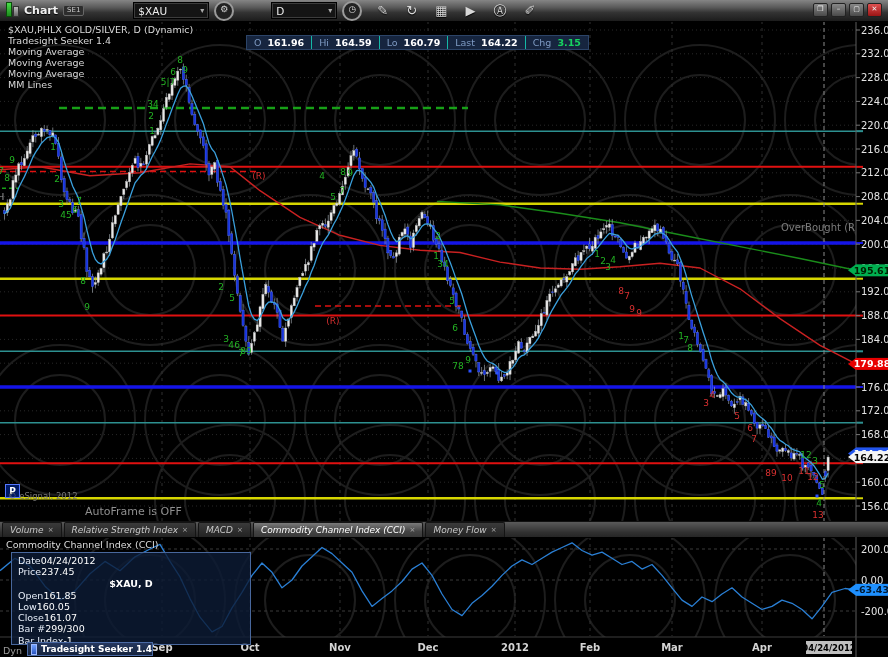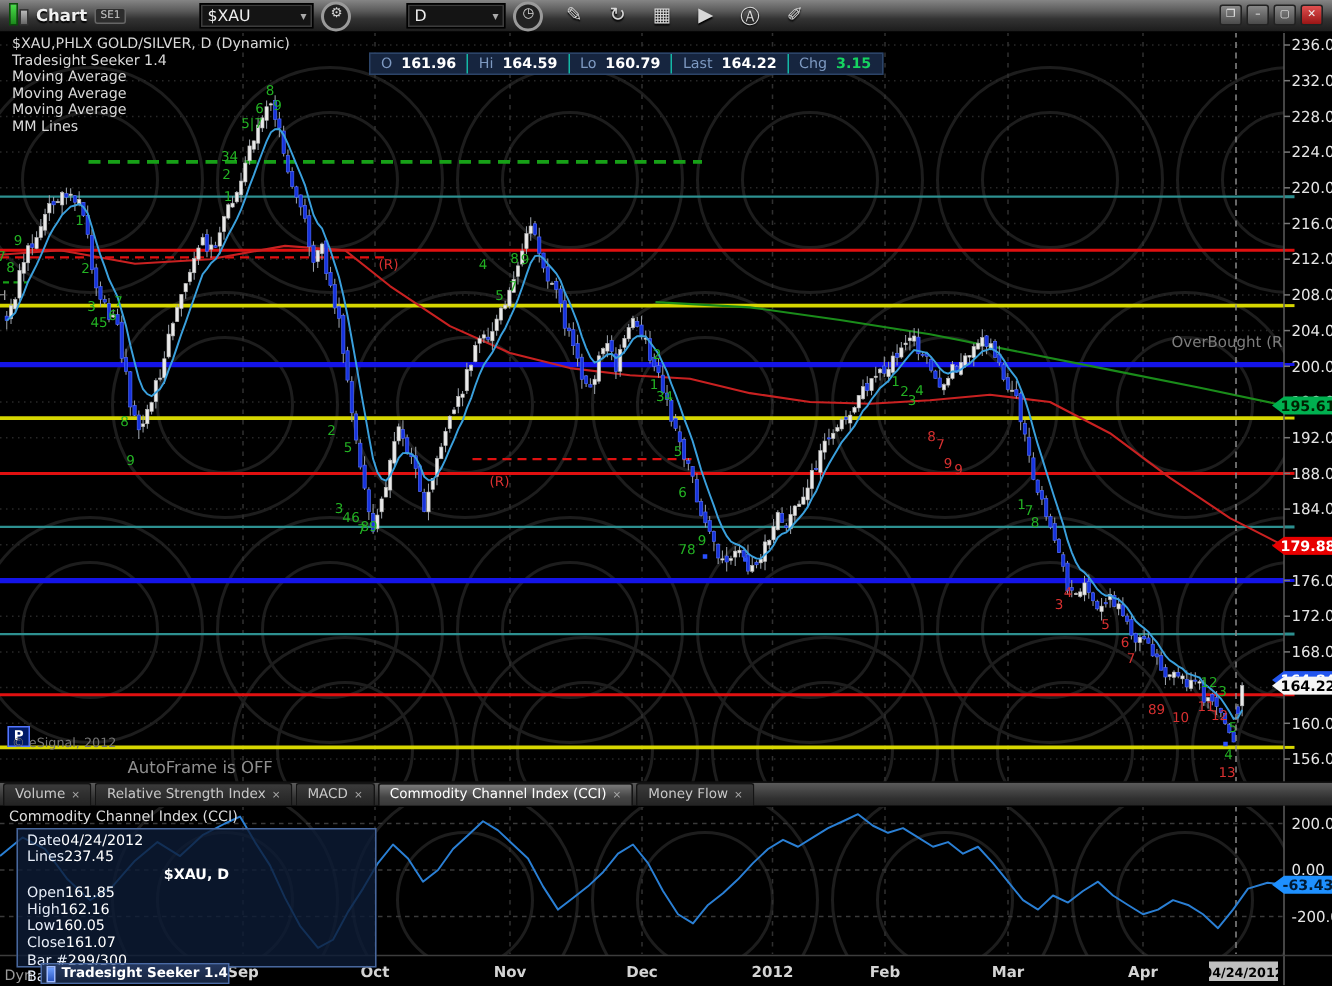--- a/index.html
+++ b/index.html
@@ -47,21 +47,21 @@
     border:1px solid #5577ff;color:#fff;font-size:9px;font-weight:bold;text-align:center;line-height:12px;}
   #copyright{position:absolute;left:8px;top:491px;z-index:3;color:#767676;font-size:8.5px;}
   #autoframe{position:absolute;left:85px;top:505px;z-index:3;color:#8f8f8f;font-size:11px;}
 
   
   #tabsbar{position:absolute;left:0;top:521px;width:888px;height:16px;z-index:4;
     background:linear-gradient(#5a5a5a,#303030 70%,#262626);border-top:1px solid #111;
     display:flex;align-items:flex-end;padding-left:2px;box-sizing:border-box;}
   .tab{height:14px;display:flex;align-items:center;background:linear-gradient(#3a3a3a,#232323);
     border:1px solid #141414;border-bottom:none;border-radius:2px 2px 0 0;color:#c8c8c8;
-    font-size:9px;padding:0 7px;margin-right:2px;white-space:nowrap;}
+    font-size:9px;padding:0 7px;margin-right:2px;white-space:nowrap;font-style:italic;}
   .tab.active{background:linear-gradient(#7a7a7a,#444 60%,#383838);color:#fff;}
   .tab sup{font-size:7px;margin-left:4px;color:#aaa;}
 
   #cci-title{position:absolute;left:6px;top:539px;z-index:3;color:#ddd;font-size:9.5px;}
 
   
   #tooltip{position:absolute;left:11px;top:552px;width:240px;height:93px;z-index:5;
     background:rgba(13,27,54,0.80);border:1px solid #48679c;box-sizing:border-box;
     font-size:9.5px;color:#e6edf8;padding:2px 6px;}
   .trow{display:flex;justify-content:flex-start;line-height:11.3px;}
@@ -1043,31 +1043,27 @@
   </div>
 
   <div id="cci-title">Commodity Channel Index (CCI)</div>
 
   <div id="tooltip">
     <div class="trow">
         <span>Date</span>
         <span class="tval">04/24/2012</span>
       </div>
     <div class="trow">
-        <span>Lines</span>
+        <span>Price</span>
         <span class="tval">237.45</span>
       </div>
     <div class="tsym">$XAU, D</div>
     <div class="trow">
         <span>Open</span>
         <span class="tval">161.85</span>
-      </div>
-    <div class="trow">
-        <span>High</span>
-        <span class="tval">162.16</span>
       </div>
     <div class="trow">
         <span>Low</span>
         <span class="tval">160.05</span>
       </div>
     <div class="trow">
         <span>Close</span>
         <span class="tval">161.07</span>
       </div>
     <div class="trow">

